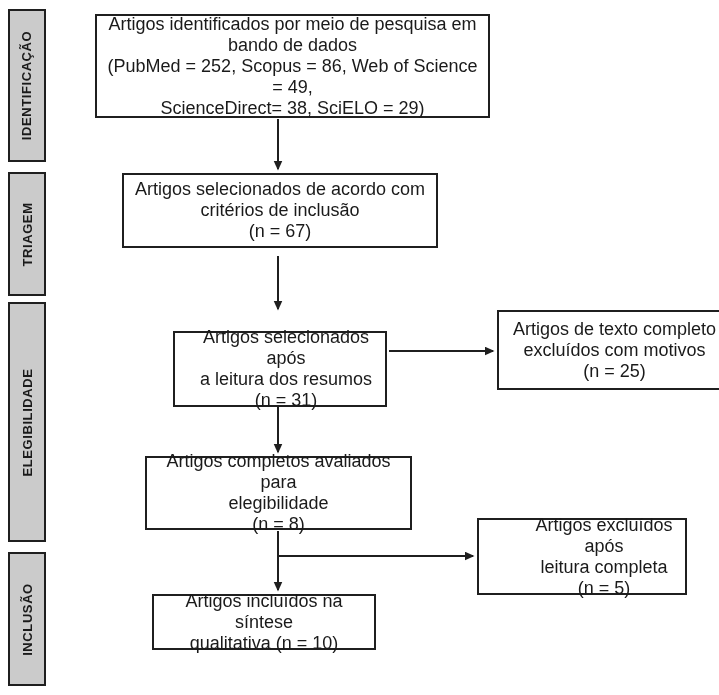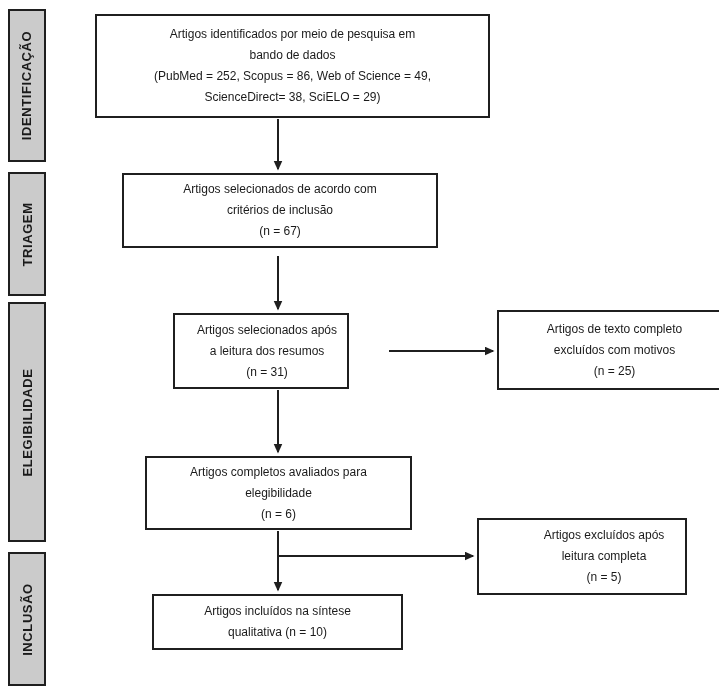--- a/index.html
+++ b/index.html
@@ -46,37 +46,37 @@
     background: #ffffff;
     border: 2px solid #1f1f1f;
     box-sizing: border-box;
     display: flex;
     align-items: center;
     justify-content: center;
     text-align: center;
   }
   .fbox .btext {
     white-space: pre-line;
-    font-size: 12px;
+    font-size: 18px;
     line-height: 21px;
     padding: 0 6px;
   }
   
   #stage-0 { top: 9px;   height: 153px; }
   #stage-1 { top: 172px; height: 124px; }
   #stage-2 { top: 302px; height: 240px; }
   #stage-3 { top: 552px; height: 134px; }
   
   #box-identified        { left: 95px;  top: 14px;  width: 395px; height: 104px; }
   #box-selected-criteria { left: 122px; top: 173px; width: 316px; height: 75px; }
-  #box-selected-abstracts{ left: 173px; top: 313px; width: 176px; height: 76px; padding-left: 12px; }
+  #box-selected-abstracts{ left: 173px; top: 331px; width: 214px; height: 76px; padding-left: 12px; }
   #box-excluded-fulltext { left: 497px; top: 310px; width: 235px; height: 80px; }
   #box-assessed          { left: 145px; top: 456px; width: 267px; height: 74px; }
   #box-excluded-reading  { left: 477px; top: 518px; width: 210px; height: 77px; padding-left: 44px; }
-  #box-included          { left: 152px; top: 594px; width: 251px; height: 56px; }
+  #box-included          { left: 152px; top: 594px; width: 224px; height: 56px; }
 </style>
 </head>
 <body>
 
 <div class="canvas">
 
   <svg class="arrows" width="719" height="695" viewBox="0 0 719 695">
     <defs>
       <marker id="ah" markerWidth="11" markerHeight="10" refX="8.5" refY="4.5" orient="auto" markerUnits="userSpaceOnUse">
         <path d="M0,0 L10,4.5 L0,9 z" fill="#1f1f1f"></path>
@@ -120,21 +120,21 @@
 (n = 31)</span>
   </div>
   <div class="fbox" id="box-excluded-fulltext">
     <span class="btext">Artigos de texto completo
 excluídos com motivos
 (n = 25)</span>
   </div>
   <div class="fbox" id="box-assessed">
     <span class="btext">Artigos completos avaliados para
 elegibilidade
-(n = 6)</span>
+(n = 8)</span>
   </div>
   <div class="fbox" id="box-excluded-reading">
     <span class="btext">Artigos excluídos após
 leitura completa
 (n = 5)</span>
   </div>
   <div class="fbox" id="box-included">
     <span class="btext">Artigos incluídos na síntese
 qualitativa (n = 10)</span>
   </div>

